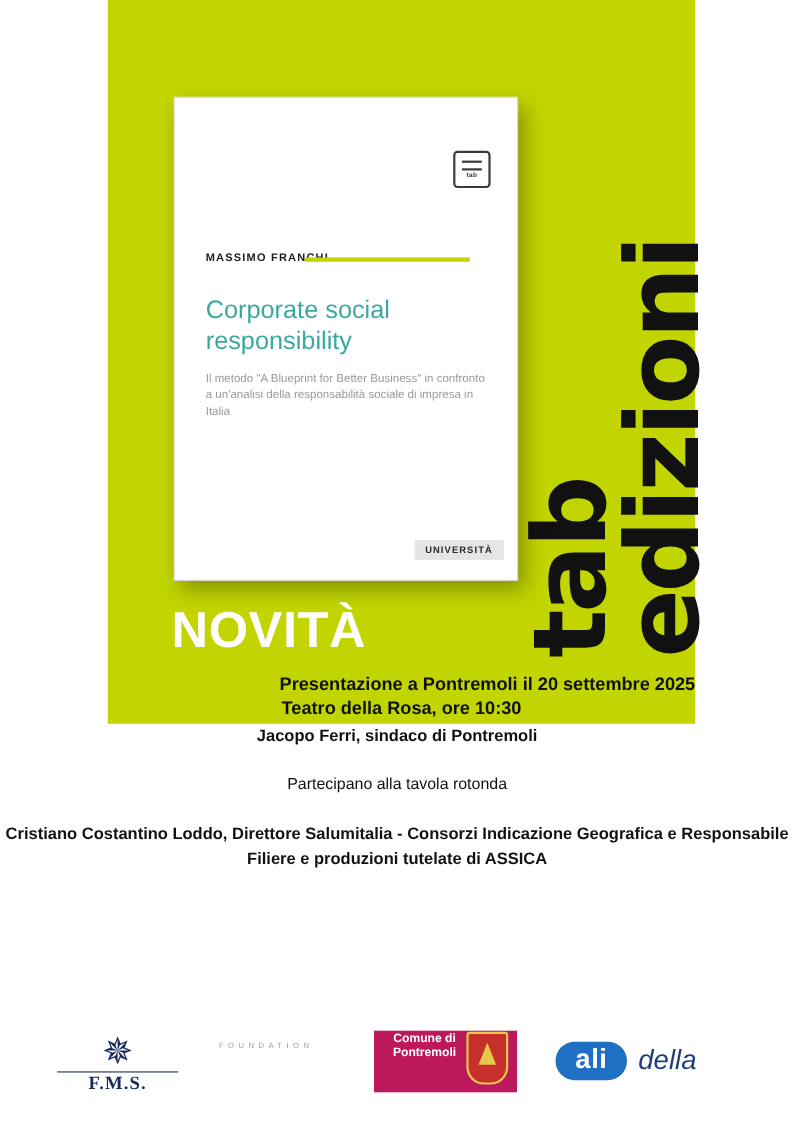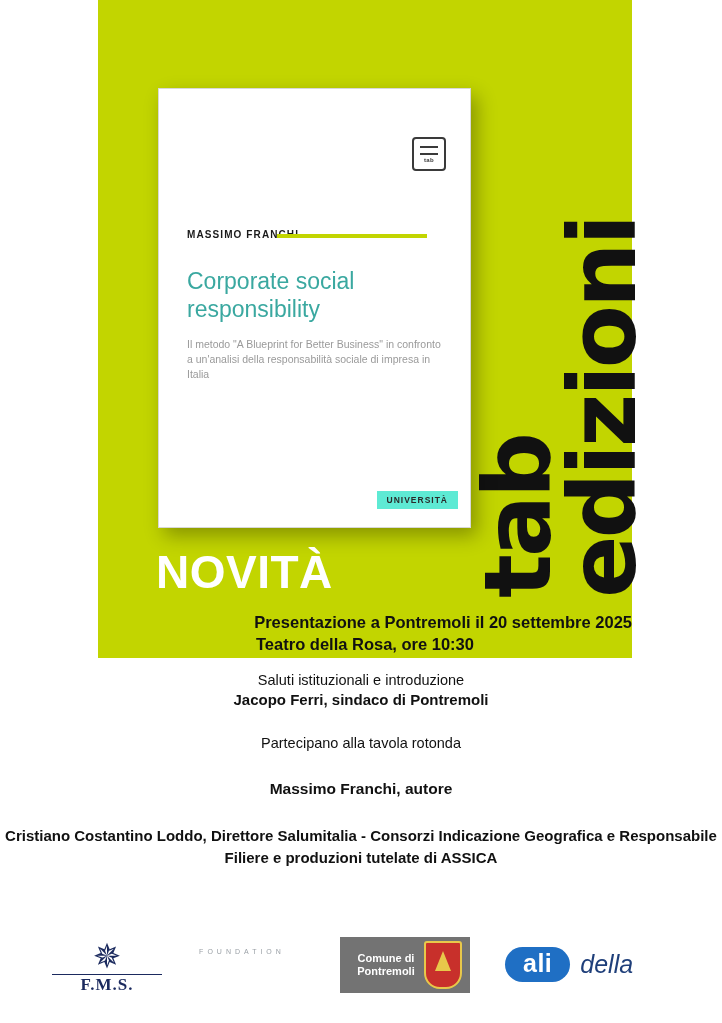--- a/index.html
+++ b/index.html
@@ -122,21 +122,21 @@
     top: 248px;
     width: 260px;
     font-size: 10.5px;
     line-height: 1.45;
     color: #9a9a9a;
   }
   .book-badge {
     position: absolute;
     right: 12px;
     bottom: 18px;
-    background: #5eead4;
+    background: #e5e5e5;
     color: #2a2a2a;
     font-size: 8.5px;
     font-weight: 700;
     letter-spacing: 1px;
     padding: 4px 10px;
   }
 
   
   .novita {
     position: absolute;
@@ -243,24 +243,23 @@
     margin-top: 1px;
   }
 
   
   .logo-comune {
     position: absolute;
     left: 340px;
     top: 12px;
     width: 130px;
     height: 56px;
-    background: #737373;
+    background: #be185d;
     display: flex;
-    align-items: center;
-    padding: 17px 8px;
+    padding: 1px 8px;
     box-sizing: border-box;
   }
   .logo-comune .cm-text {
     color: #ffffff;
     font-size: 11px;
     font-weight: 700;
     line-height: 1.2;
     text-align: center;
     flex: 1;
   }
@@ -331,24 +330,22 @@
     <div class="book-badge">UNIVERSITÀ</div>
   </div>
 
   <div class="novita">NOVITÀ</div>
 
   <div class="event-line l1">Presentazione a Pontremoli il 20 settembre 2025</div>
   <div class="event-line l2">Teatro della Rosa, ore 10:30</div>
 </div>
 
 <div class="below">
-  <div class="ctext r1">Saluti istituzionali e introduzione</div>
   <div class="ctext r2">Jacopo Ferri, sindaco di Pontremoli</div>
   <div class="ctext r3">Partecipano alla tavola rotonda</div>
-  <div class="ctext r4">Massimo Franchi, autore</div>
   <div class="ctext r6">Cristiano Costantino Loddo, Direttore Salumitalia - Consorzi Indicazione Geografica e Responsabile Filiere e produzioni tutelate di ASSICA</div>
 </div>
 
 <div class="logos">
 
   <div class="logo-fms">
     <div class="star">✵</div>
     <div class="fms-text">F.M.S.</div>
   </div>
 

